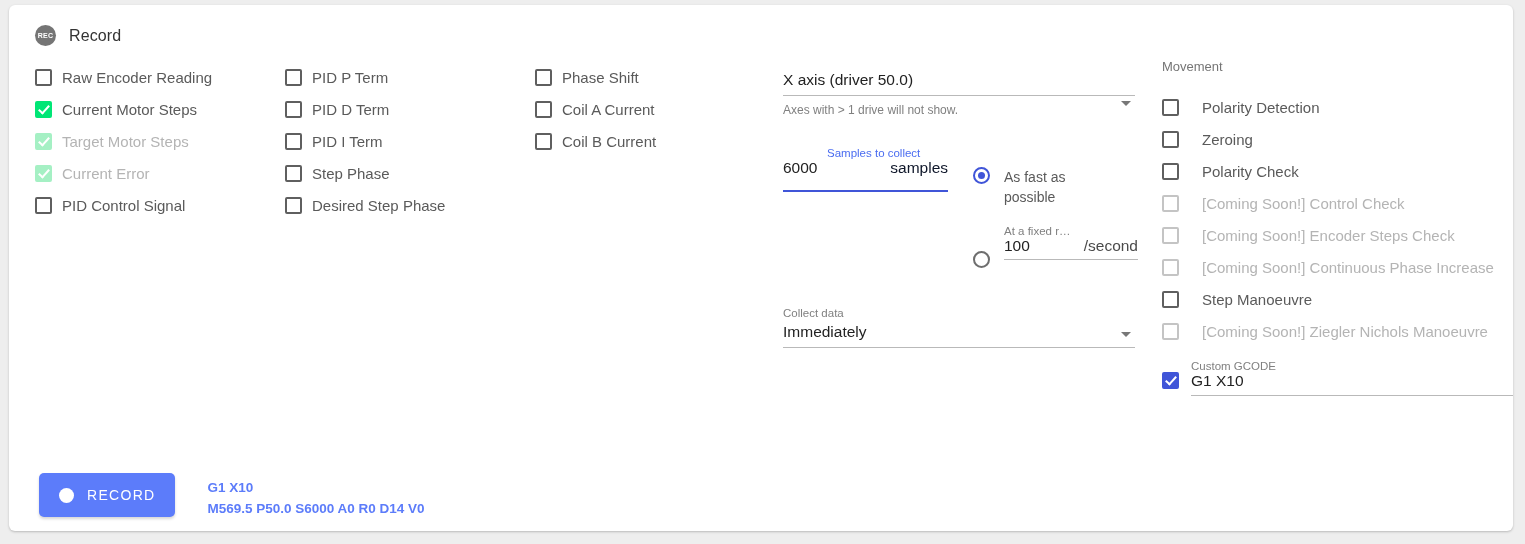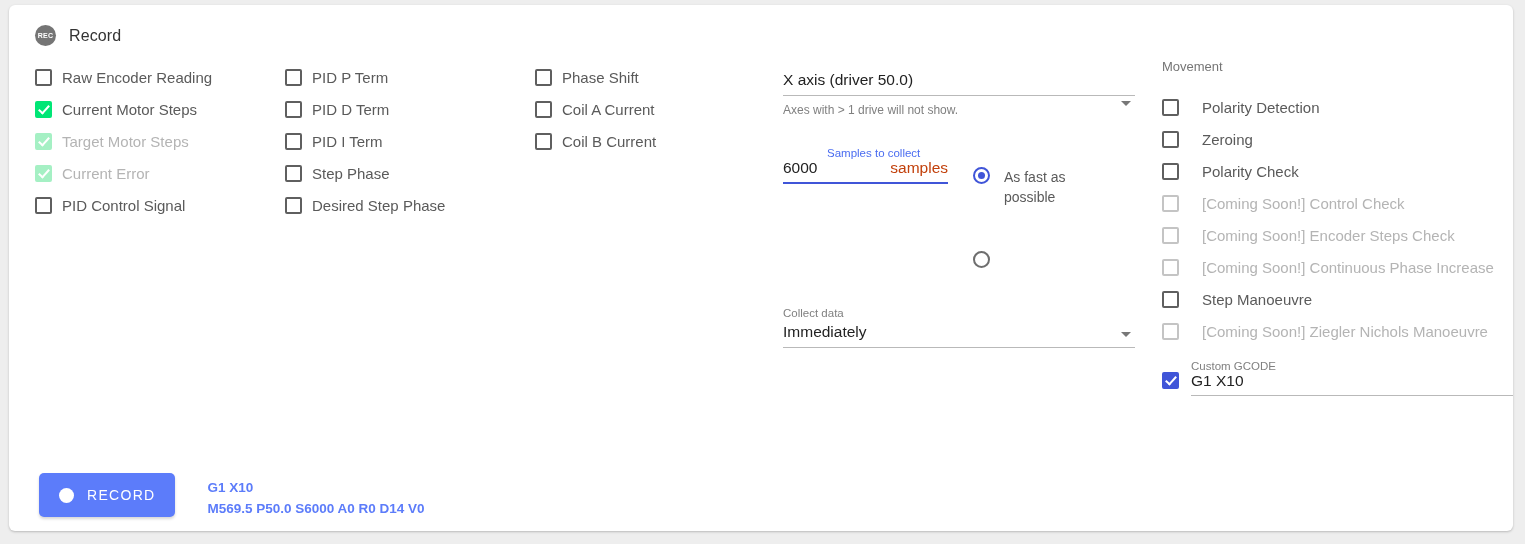--- a/index.html
+++ b/index.html
@@ -132,24 +132,24 @@
     font-size: 11.5px;
     color: #808080;
   }
   .tiny-label.blue { color: #4a6cf0; margin-left: 44px; }
 
   #samples-block { position: absolute; left: 0px; top: 76px; width: 165px; }
   .samples-row {
     display: flex;
     align-items: flex-end;
     justify-content: space-between;
-    padding-bottom: 5px;
+    padding-bottom: 13px;
   }
   #samples-value { font-size: 15.5px; color: #222222; }
-  #samples-suffix { font-size: 15.5px; color: #c2410c; }
+  #samples-suffix { font-size: 15.5px; color: #0f172a; }
   .under-blue { height: 2px; background: #4055d8; width: 100%; }
   .under-gray { height: 1px; background: #b9b9b9; width: 100%; }
 
   
   #radio-block { position: absolute; left: 190px; top: 96px; width: 165px; }
   .radio-row { display: flex; align-items: flex-start; gap: 14px; }
   .radio {
     width: 17px; height: 17px;
     border-radius: 50%;
     box-sizing: border-box;
@@ -323,20 +323,28 @@
       <div class="under-blue"></div>
     </div>
 
     <div id="radio-block">
       <div class="radio-row">
         <div class="radio on"></div>
         <div class="radio-label">As fast as possible</div>
       </div>
       <div class="radio-row" style="margin-top:18px;">
         <div class="radio" style="margin-top:26px;"></div>
+        <div id="rate-field">
+          <div class="tiny-label">At a fixed r…</div>
+          <div class="rate-row">
+            <span id="rate-value">100</span>
+            <span id="rate-suffix">/second</span>
+          </div>
+          <div class="under-gray"></div>
+        </div>
       </div>
     </div>
 
     <div id="collect-block">
       <div class="tiny-label">Collect data</div>
       <div class="sel-field" style="margin-top:4px;">
         <div class="sel-value">Immediately</div>
         <div class="sel-under"></div>
         <div class="sel-arrow"></div>
       </div>

